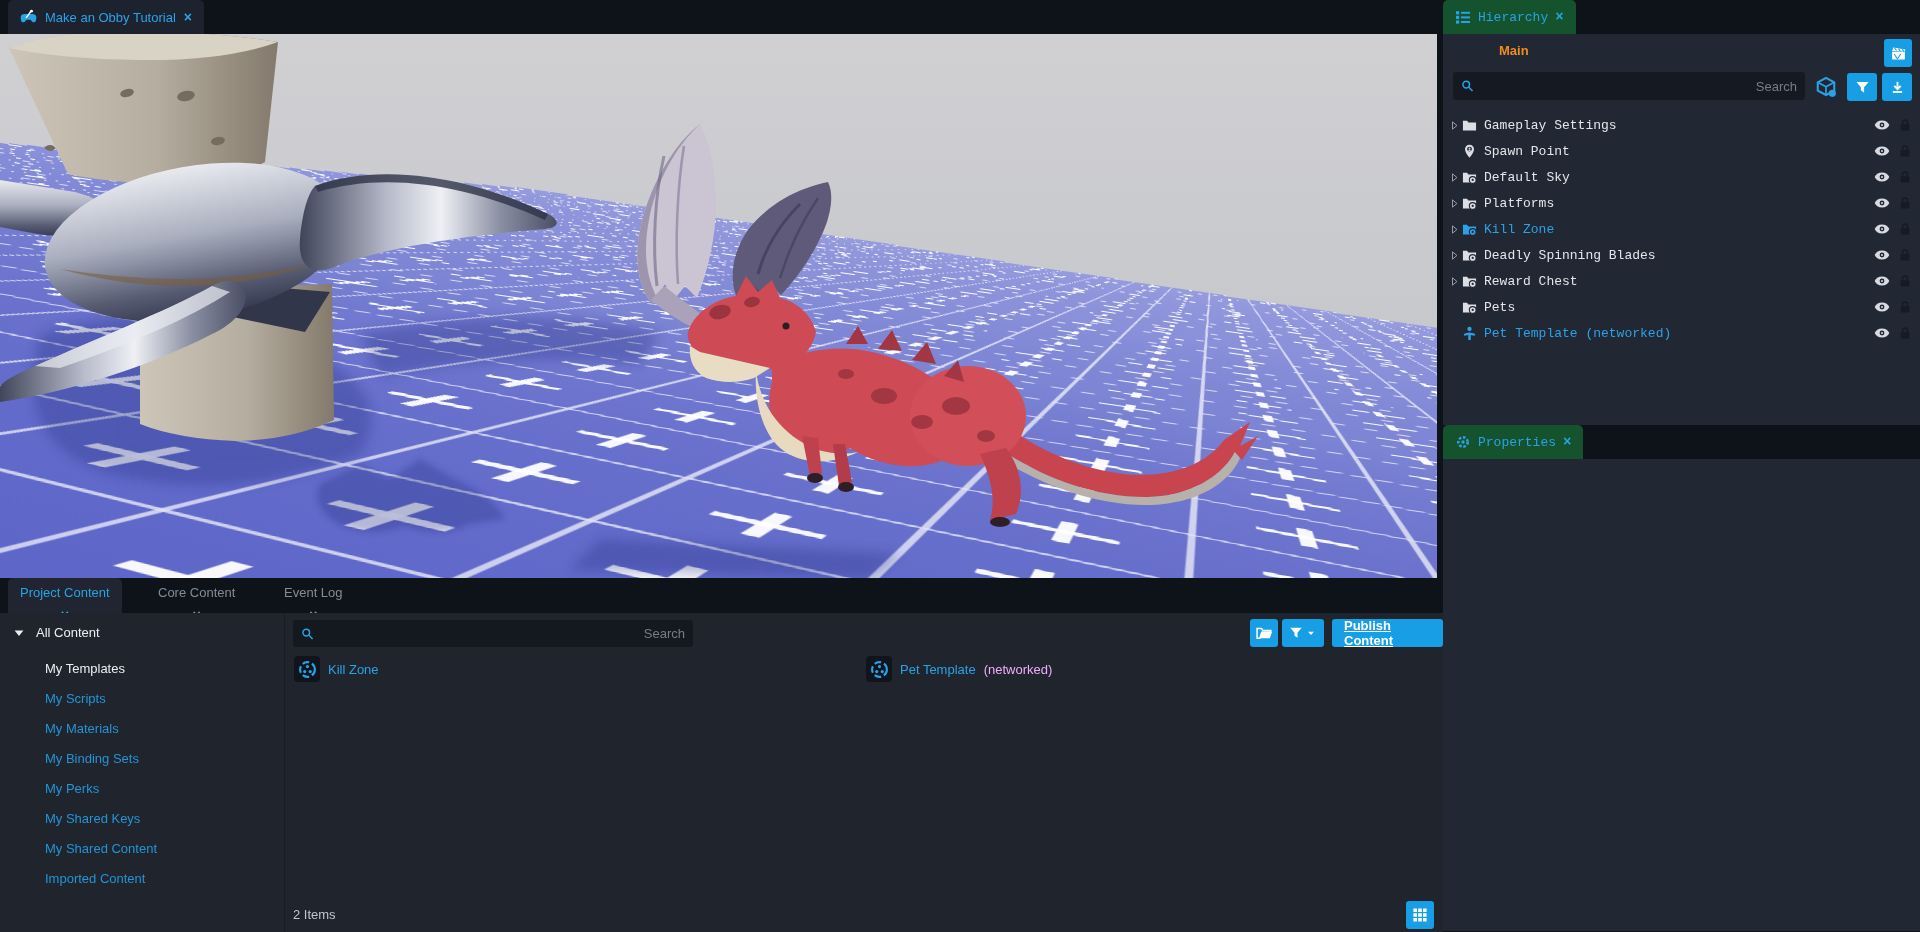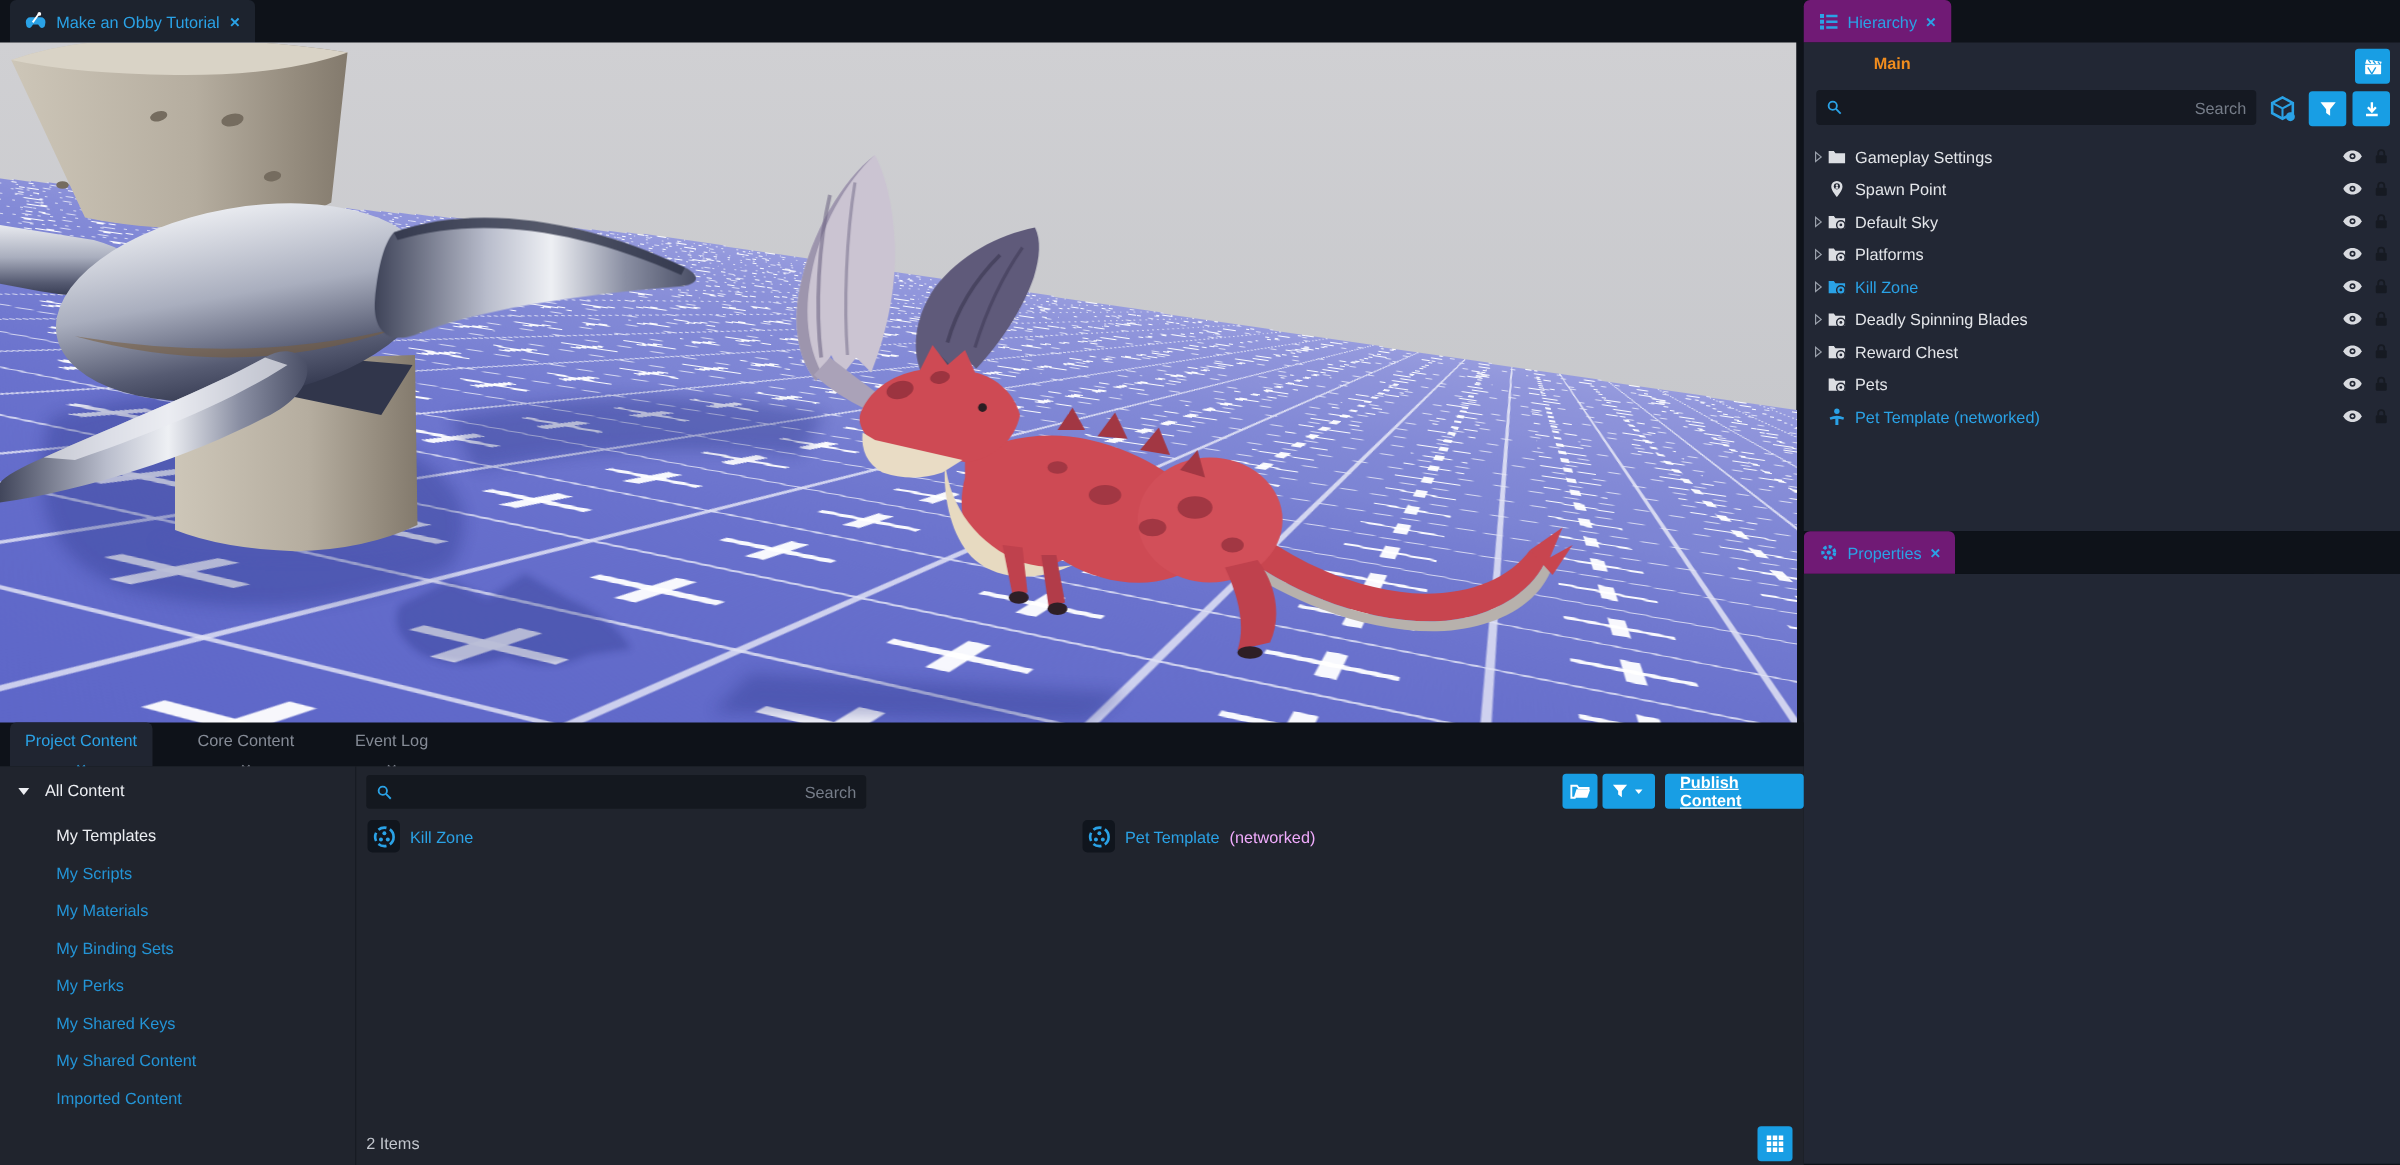--- a/index.html
+++ b/index.html
@@ -30,31 +30,31 @@
     mask-image:repeating-linear-gradient(90deg, transparent 0 35px, #000 35px 90px, transparent 90px 125px); }
   .g-dash-v { background:repeating-linear-gradient(90deg, transparent 0 58px, rgba(255,255,255,.95) 58px 67px, transparent 67px 125px);
     -webkit-mask-image:repeating-linear-gradient(180deg, transparent 0 35px, #000 35px 90px, transparent 90px 125px);
     mask-image:repeating-linear-gradient(180deg, transparent 0 35px, #000 35px 90px, transparent 90px 125px); }
   .scene-svg { position:absolute; left:0; top:0; width:1437px; height:544px; }
 
   
   .right-col { position:absolute; left:1443px; top:0; width:477px; height:932px; background:#0e1219; }
   .panel-strip { position:relative; height:34px; background:#0e1219; }
   .panel-tab { position:absolute; left:0; top:0; height:34px; padding:0 12px; display:flex; align-items:center; gap:7px;
-    background:#701a75; border-radius:5px 5px 0 0; color:#2aa2e6; }
+    background:#14532d; border-radius:5px 5px 0 0; color:#2aa2e6;font-family:Liberation Mono, monospace; }
   .panel-tab .close { color:#2aa2e6; font-weight:bold; font-size:14px; }
   .hier-body { position:relative; height:391px; background:#222734; }
   .scene-name { position:absolute; left:12px; top:9px; color:#f08c1e; font-weight:bold;padding-left:44px; }
   .sq-btn { position:absolute; width:28px; height:28px; background:#189ee4; border-radius:3px;
     display:flex; align-items:center; justify-content:center; cursor:pointer; }
   .hsearch { position:absolute; left:10px; top:38px; width:352px; height:28px; background:#151922; border-radius:3px;
     display:flex; align-items:center; padding:0 8px; gap:6px; }
   .hsearch input, .csearch input { background:transparent; border:none; outline:none; color:#ef4444; font:13px "Liberation Sans",sans-serif; width:100%;text-align:right; }
   .hsearch input::placeholder, .csearch input::placeholder { color:#767d89; }
-  .tree { position:absolute; left:0; top:78px; right:0; }
+  .tree { position:absolute; left:0; top:78px; right:0;font-family:Liberation Mono, monospace; }
   .hrow { height:26px; display:flex; align-items:center; padding-left:5px; }
   .hrow .exp { width:14px; display:flex; color:#9aa0ab; }
   .hrow .hicon { width:22px; display:flex; color:#dcdee3; }
   .hrow .hlabel { flex:1; color:#e4e6ea; }
   .hrow .eye { width:24px; display:flex; color:#d8dadf; }
   .hrow .lockic { width:22px; display:flex; color:#161a22; }
   .hrow.sel .hlabel, .hrow.sel .hicon { color:#2aa2e6; }
   .props-body { height:472px; background:#222734; }
 
   

